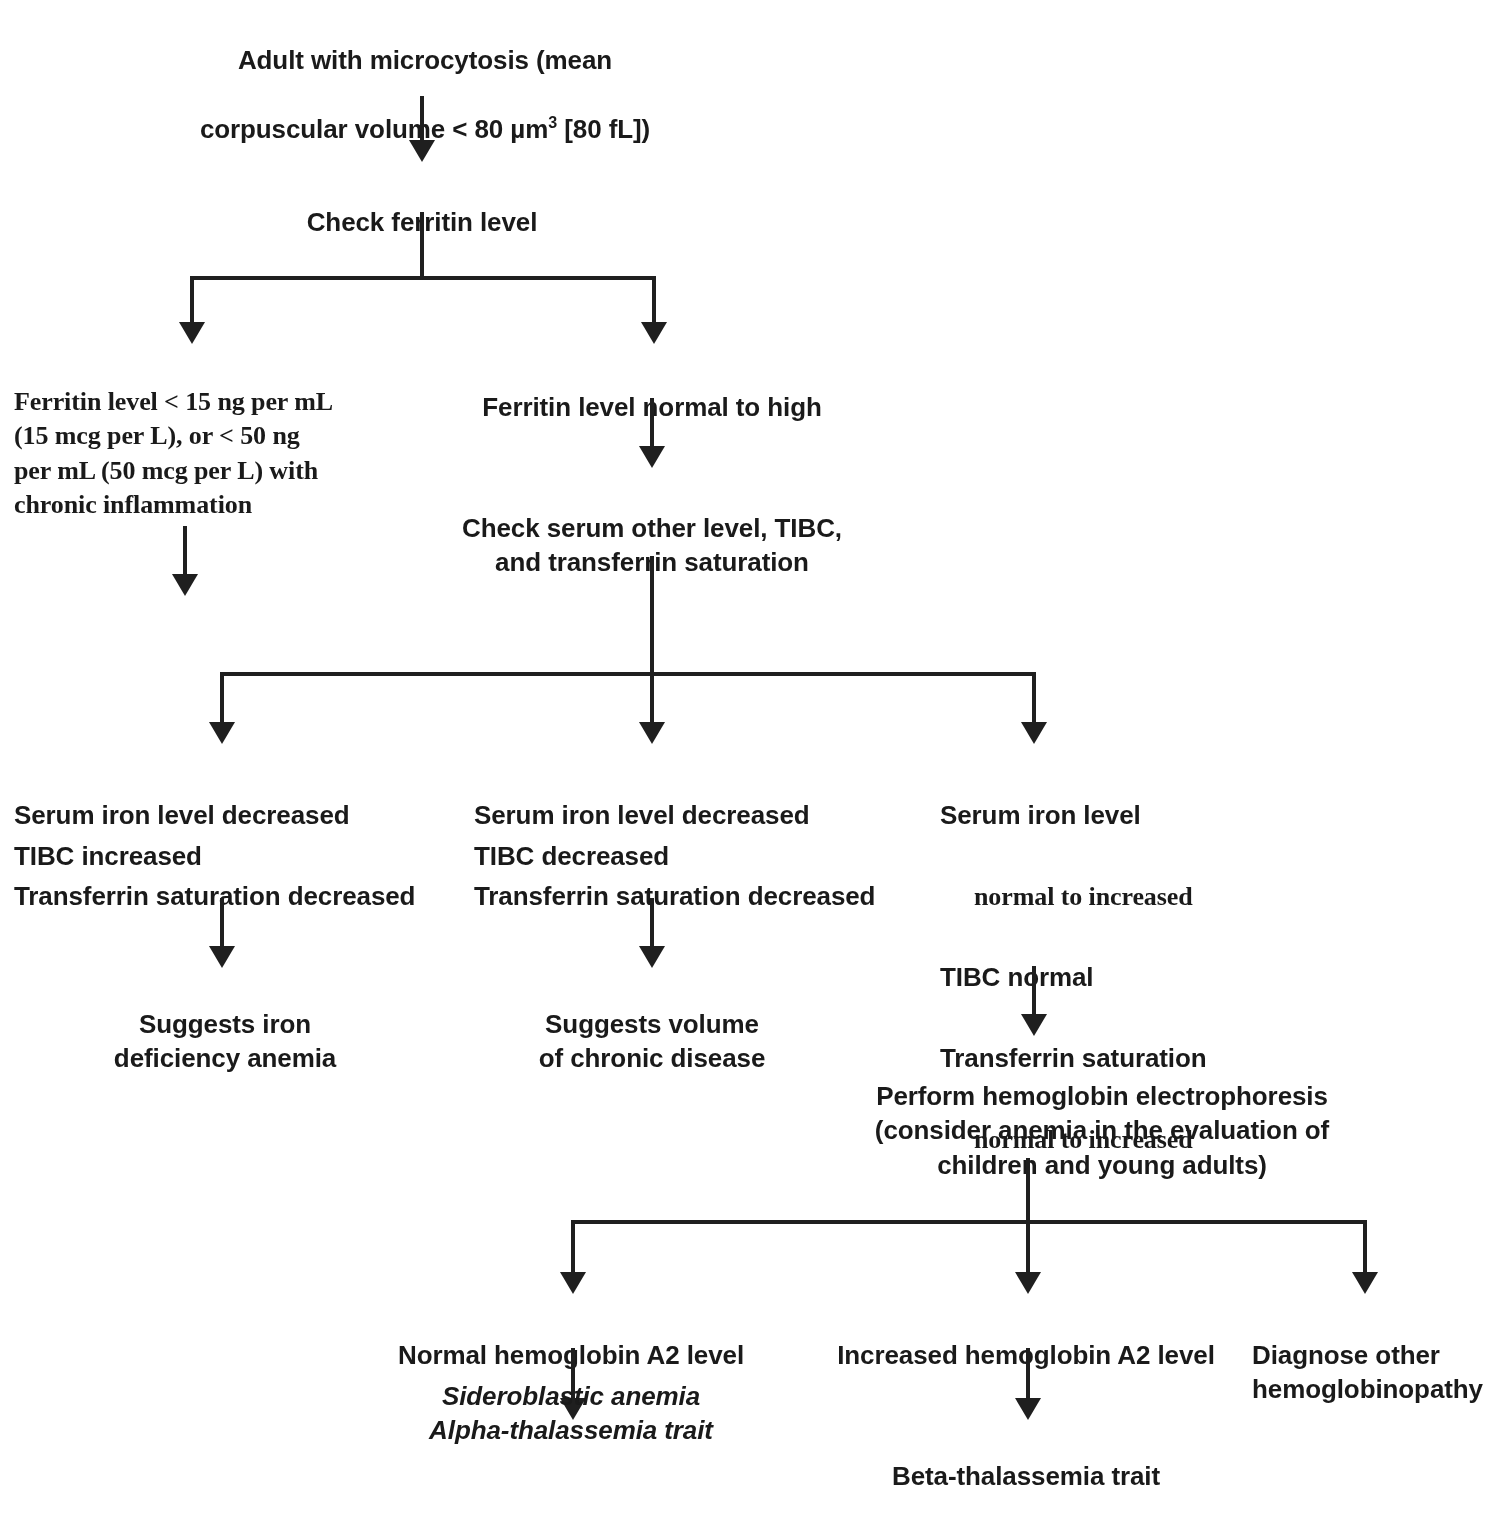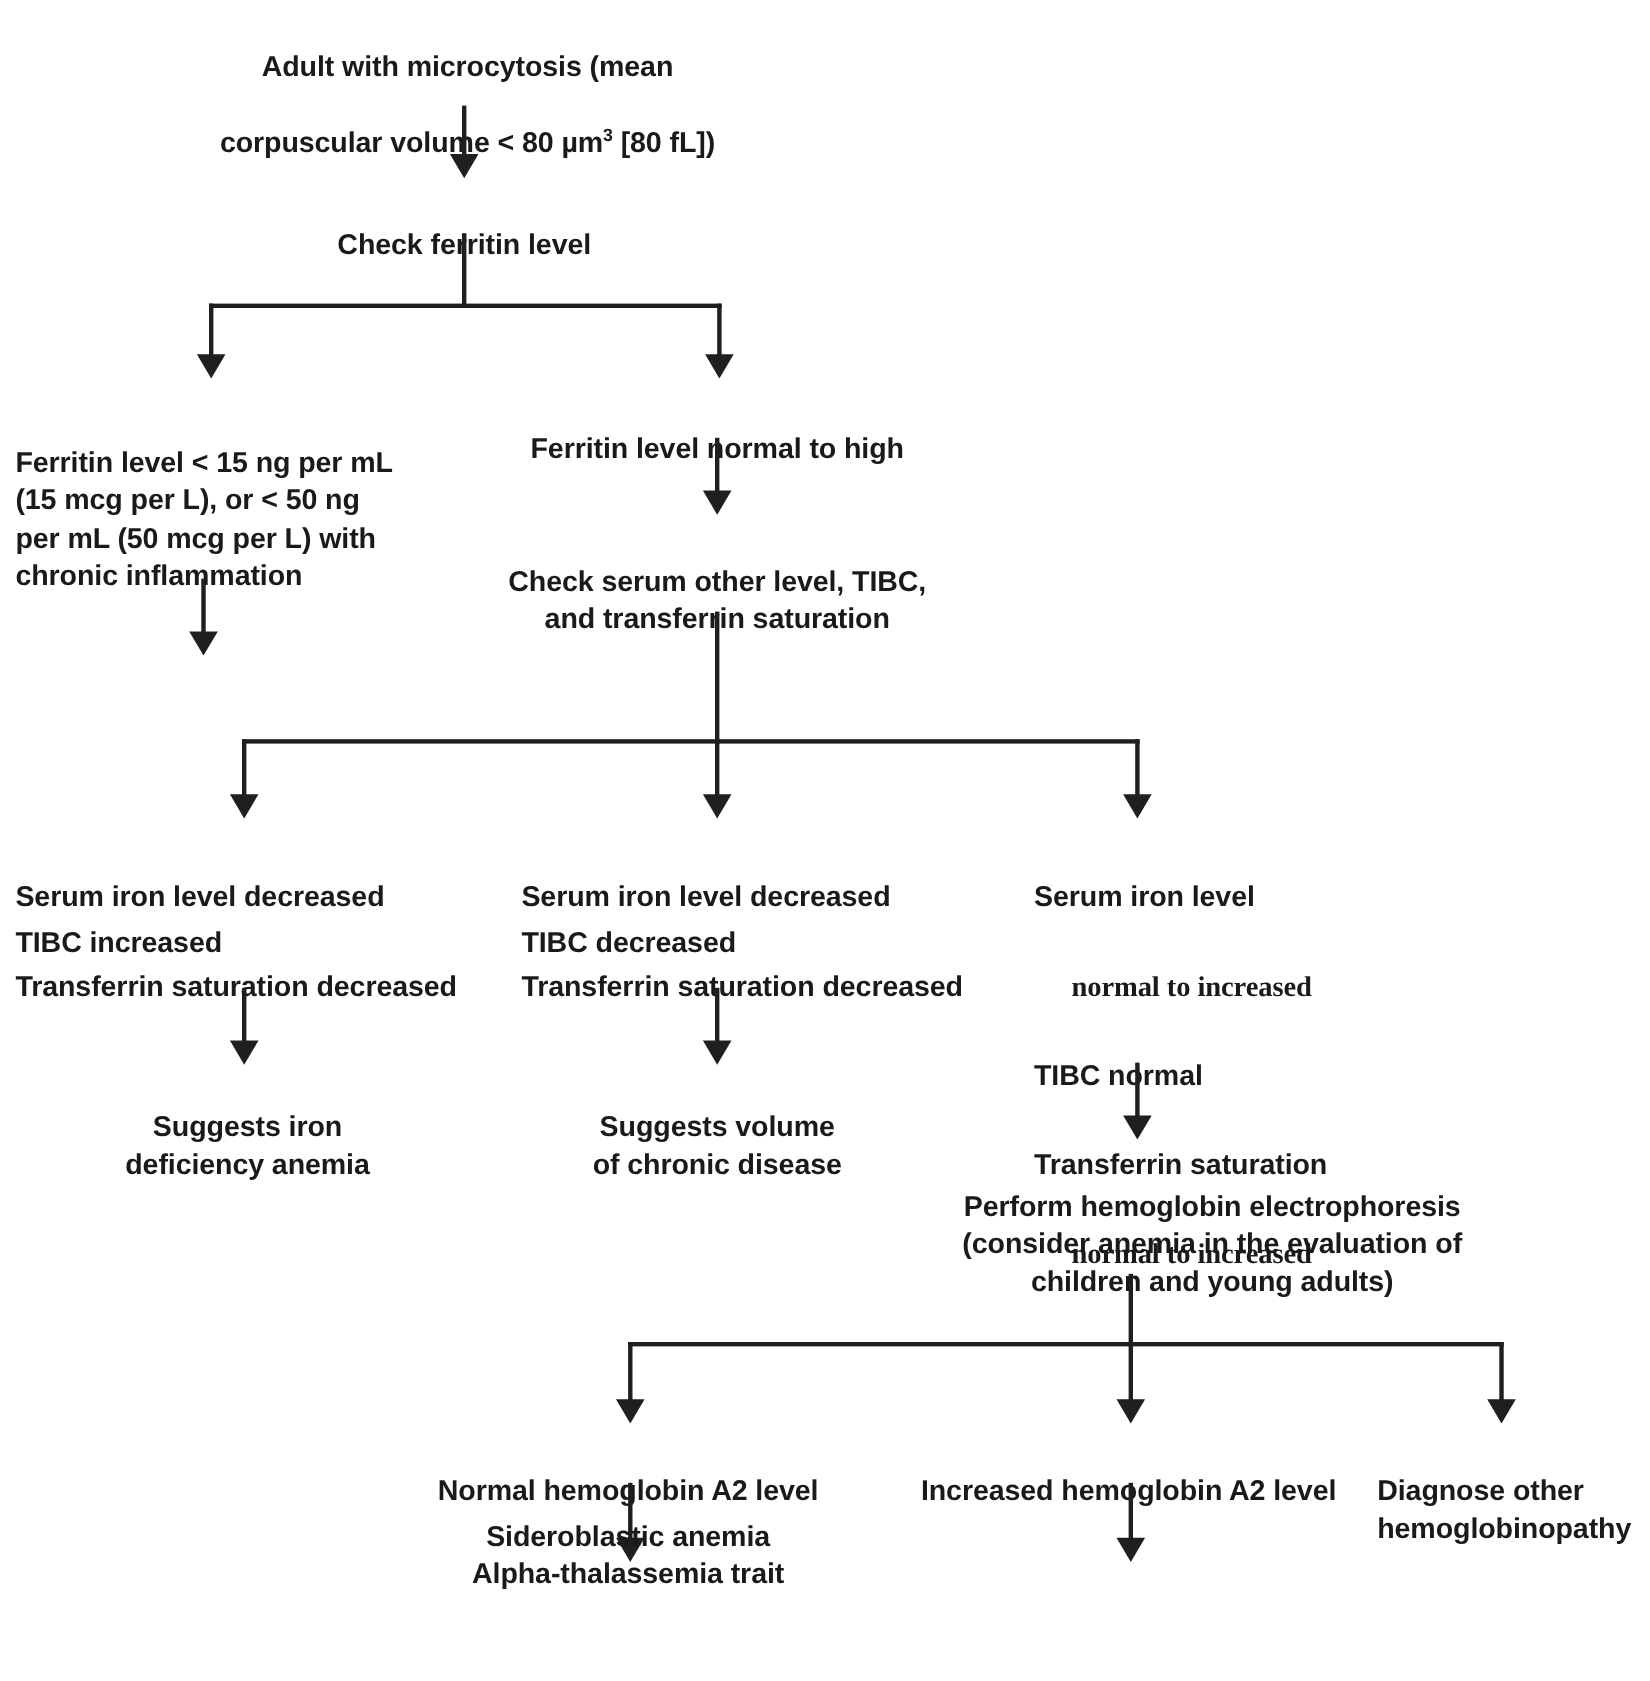--- a/index.html
+++ b/index.html
@@ -71,21 +71,21 @@
     <span>Check ferritin level</span>
   </div>
 
   <div class="vline" style="left:420px; top:212px; height:68px;"></div>
   <div class="hline" style="left:190px; top:276px; width:466px;"></div>
   <div class="vline" style="left:190px; top:276px; height:52px;"></div>
   <div class="arrowhead" style="left:179px; top:322px;"></div>
   <div class="vline" style="left:652px; top:276px; height:52px;"></div>
   <div class="arrowhead" style="left:641px; top:322px;"></div>
 
-  <div class="node left" style="left:14px; top:368px; width:420px;">
+  <div class="node left" style="left:14px; top:350px; width:420px;font-family:Liberation Serif, serif;">
     <span>Ferritin level &lt; 15 ng per mL
 (15 mcg per L), or &lt; 50 ng
 per mL (50 mcg per L) with
 chronic inflammation</span>
   </div>
 
   <div class="vline" style="left:183px; top:526px; height:54px;"></div>
   <div class="arrowhead" style="left:172px; top:574px;"></div>
 
 
@@ -164,31 +164,34 @@
   <div class="vline" style="left:1363px; top:1220px; height:58px;"></div>
   <div class="arrowhead" style="left:1352px; top:1272px;"></div>
 
   <div class="node center" style="left:381px; top:1303px; width:380px;">
     <span>Normal hemoglobin A2 level</span>
   </div>
 
   <div class="vline" style="left:571px; top:1348px; height:56px;"></div>
   <div class="arrowhead" style="left:560px; top:1398px;"></div>
 
-  <div class="node center" style="left:391px; top:1344px; width:360px;">
+  <div class="node center" style="left:391px; top:1344px; width:360px;font-style:italic;">
     <span>Sideroblastic anemia
 Alpha-thalassemia trait</span>
   </div>
 
   <div class="node center" style="left:820px; top:1303px; width:412px;">
     <span>Increased hemoglobin A2 level</span>
   </div>
 
   <div class="vline" style="left:1026px; top:1348px; height:56px;"></div>
   <div class="arrowhead" style="left:1015px; top:1398px;"></div>
 
+  <div class="node center" style="left:866px; top:1424px; width:320px;">
+    <span>Beta-thalassemia trait</span>
+  </div>
 
   <div class="node left" style="left:1252px; top:1303px; width:250px;">
     <span>Diagnose other
 hemoglobinopathy</span>
   </div>
 
 </div>
 
 </body></html>

